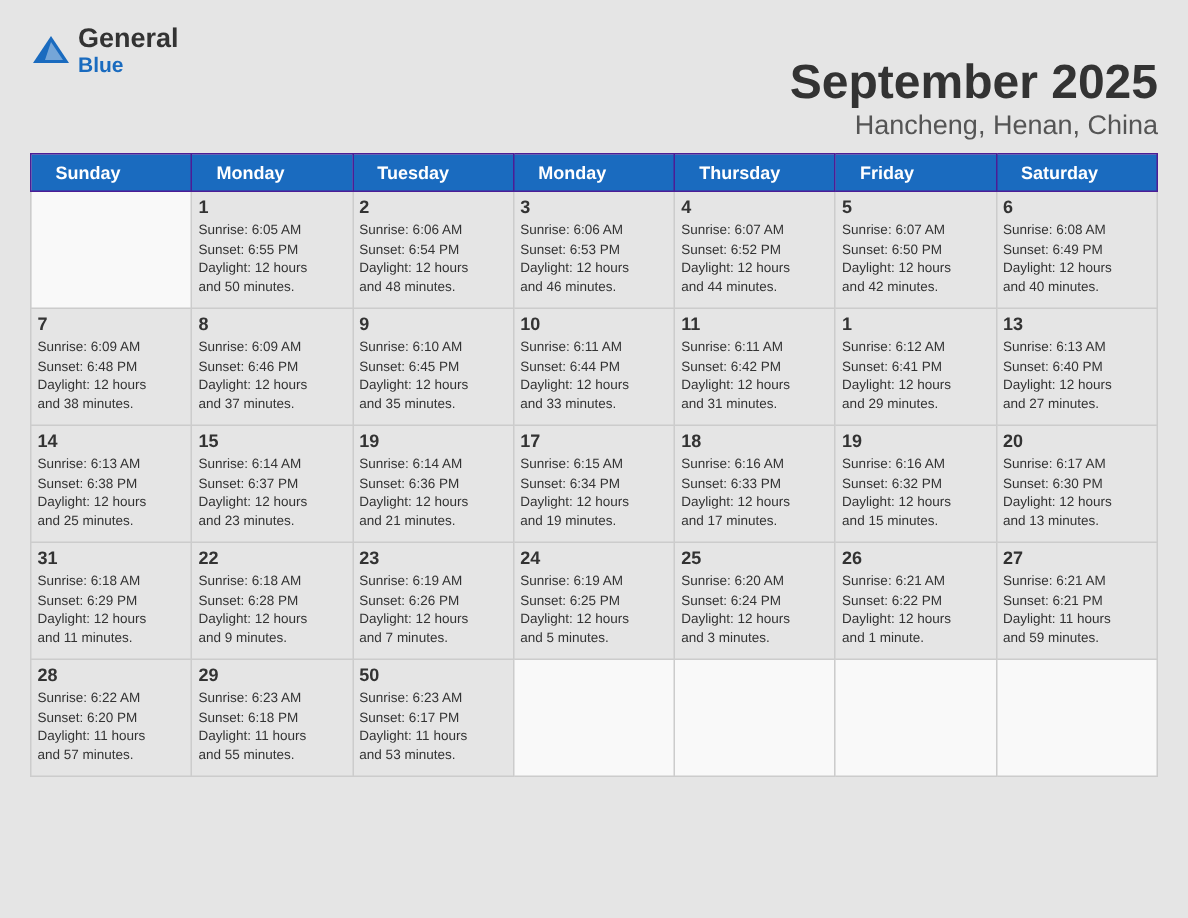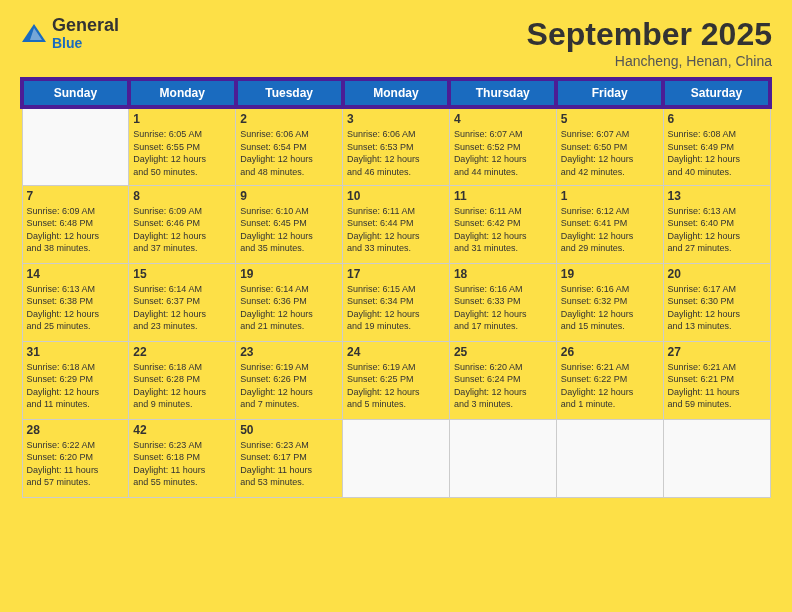--- a/index.html
+++ b/index.html
@@ -6,21 +6,21 @@
     body {
       font-family: Arial, sans-serif;
       background: #fff;
       width: 792px;
       height: 612px;
       overflow: hidden;
     }
     .page {
       width: 792px;
       height: 612px;
-      background: #fde047;
+      background: #e5e5e5;
       padding: 16px 20px 10px 20px;
     }
     .header {
       display: flex;
       justify-content: space-between;
       align-items: flex-start;
       margin-bottom: 8px;
     }
     .logo {
       display: flex;
@@ -41,43 +41,44 @@
       font-weight: bold;
       color: #1a6bbf;
     }
     .logo-icon {
       width: 28px;
       height: 28px;
       margin-right: 4px;
     }
     .title-block {
       text-align: right;
+      margin-top: 20px;
     }
     .month-title {
       font-size: 32px;
       font-weight: bold;
       color: #333;
     }
     .location {
-      font-size: 14px;
+      font-size: 18px;
       color: #555;
     }
     .calendar {
       width: 100%;
       border-collapse: collapse;
       table-layout: fixed;
     }
     .calendar th {
       background: #1a6bbf;
       color: #fff;
       font-size: 12px;
       font-weight: bold;
       padding: 5px 16px;
-      text-align: center;
-      border: 4px solid #4c1d95;
+      text-align: left;
+      border: 1px solid #4c1d95;
     }
     .calendar td {
       border: 1px solid #ccc;
       vertical-align: top;
       padding: 3px 4px;
       font-size: 9.5px;
       color: #333;
       height: 78px;
     }
     .day-num {
@@ -245,21 +246,21 @@
             <span class="day-num">27</span>
             <div class="day-info">Sunrise: 6:21 AM<br>Sunset: 6:21 PM<br>Daylight: 11 hours<br>and 59 minutes.</div>
           </td>
         </tr>
         <tr>
           <td>
             <span class="day-num">28</span>
             <div class="day-info">Sunrise: 6:22 AM<br>Sunset: 6:20 PM<br>Daylight: 11 hours<br>and 57 minutes.</div>
           </td>
           <td>
-            <span class="day-num">42</span>
+            <span class="day-num">29</span>
             <div class="day-info">Sunrise: 6:23 AM<br>Sunset: 6:18 PM<br>Daylight: 11 hours<br>and 55 minutes.</div>
           </td>
           <td>
             <span class="day-num">50</span>
             <div class="day-info">Sunrise: 6:23 AM<br>Sunset: 6:17 PM<br>Daylight: 11 hours<br>and 53 minutes.</div>
           </td>
           <td class="empty-cell"></td>
           <td class="empty-cell"></td>
           <td class="empty-cell"></td>
           <td class="empty-cell"></td>

